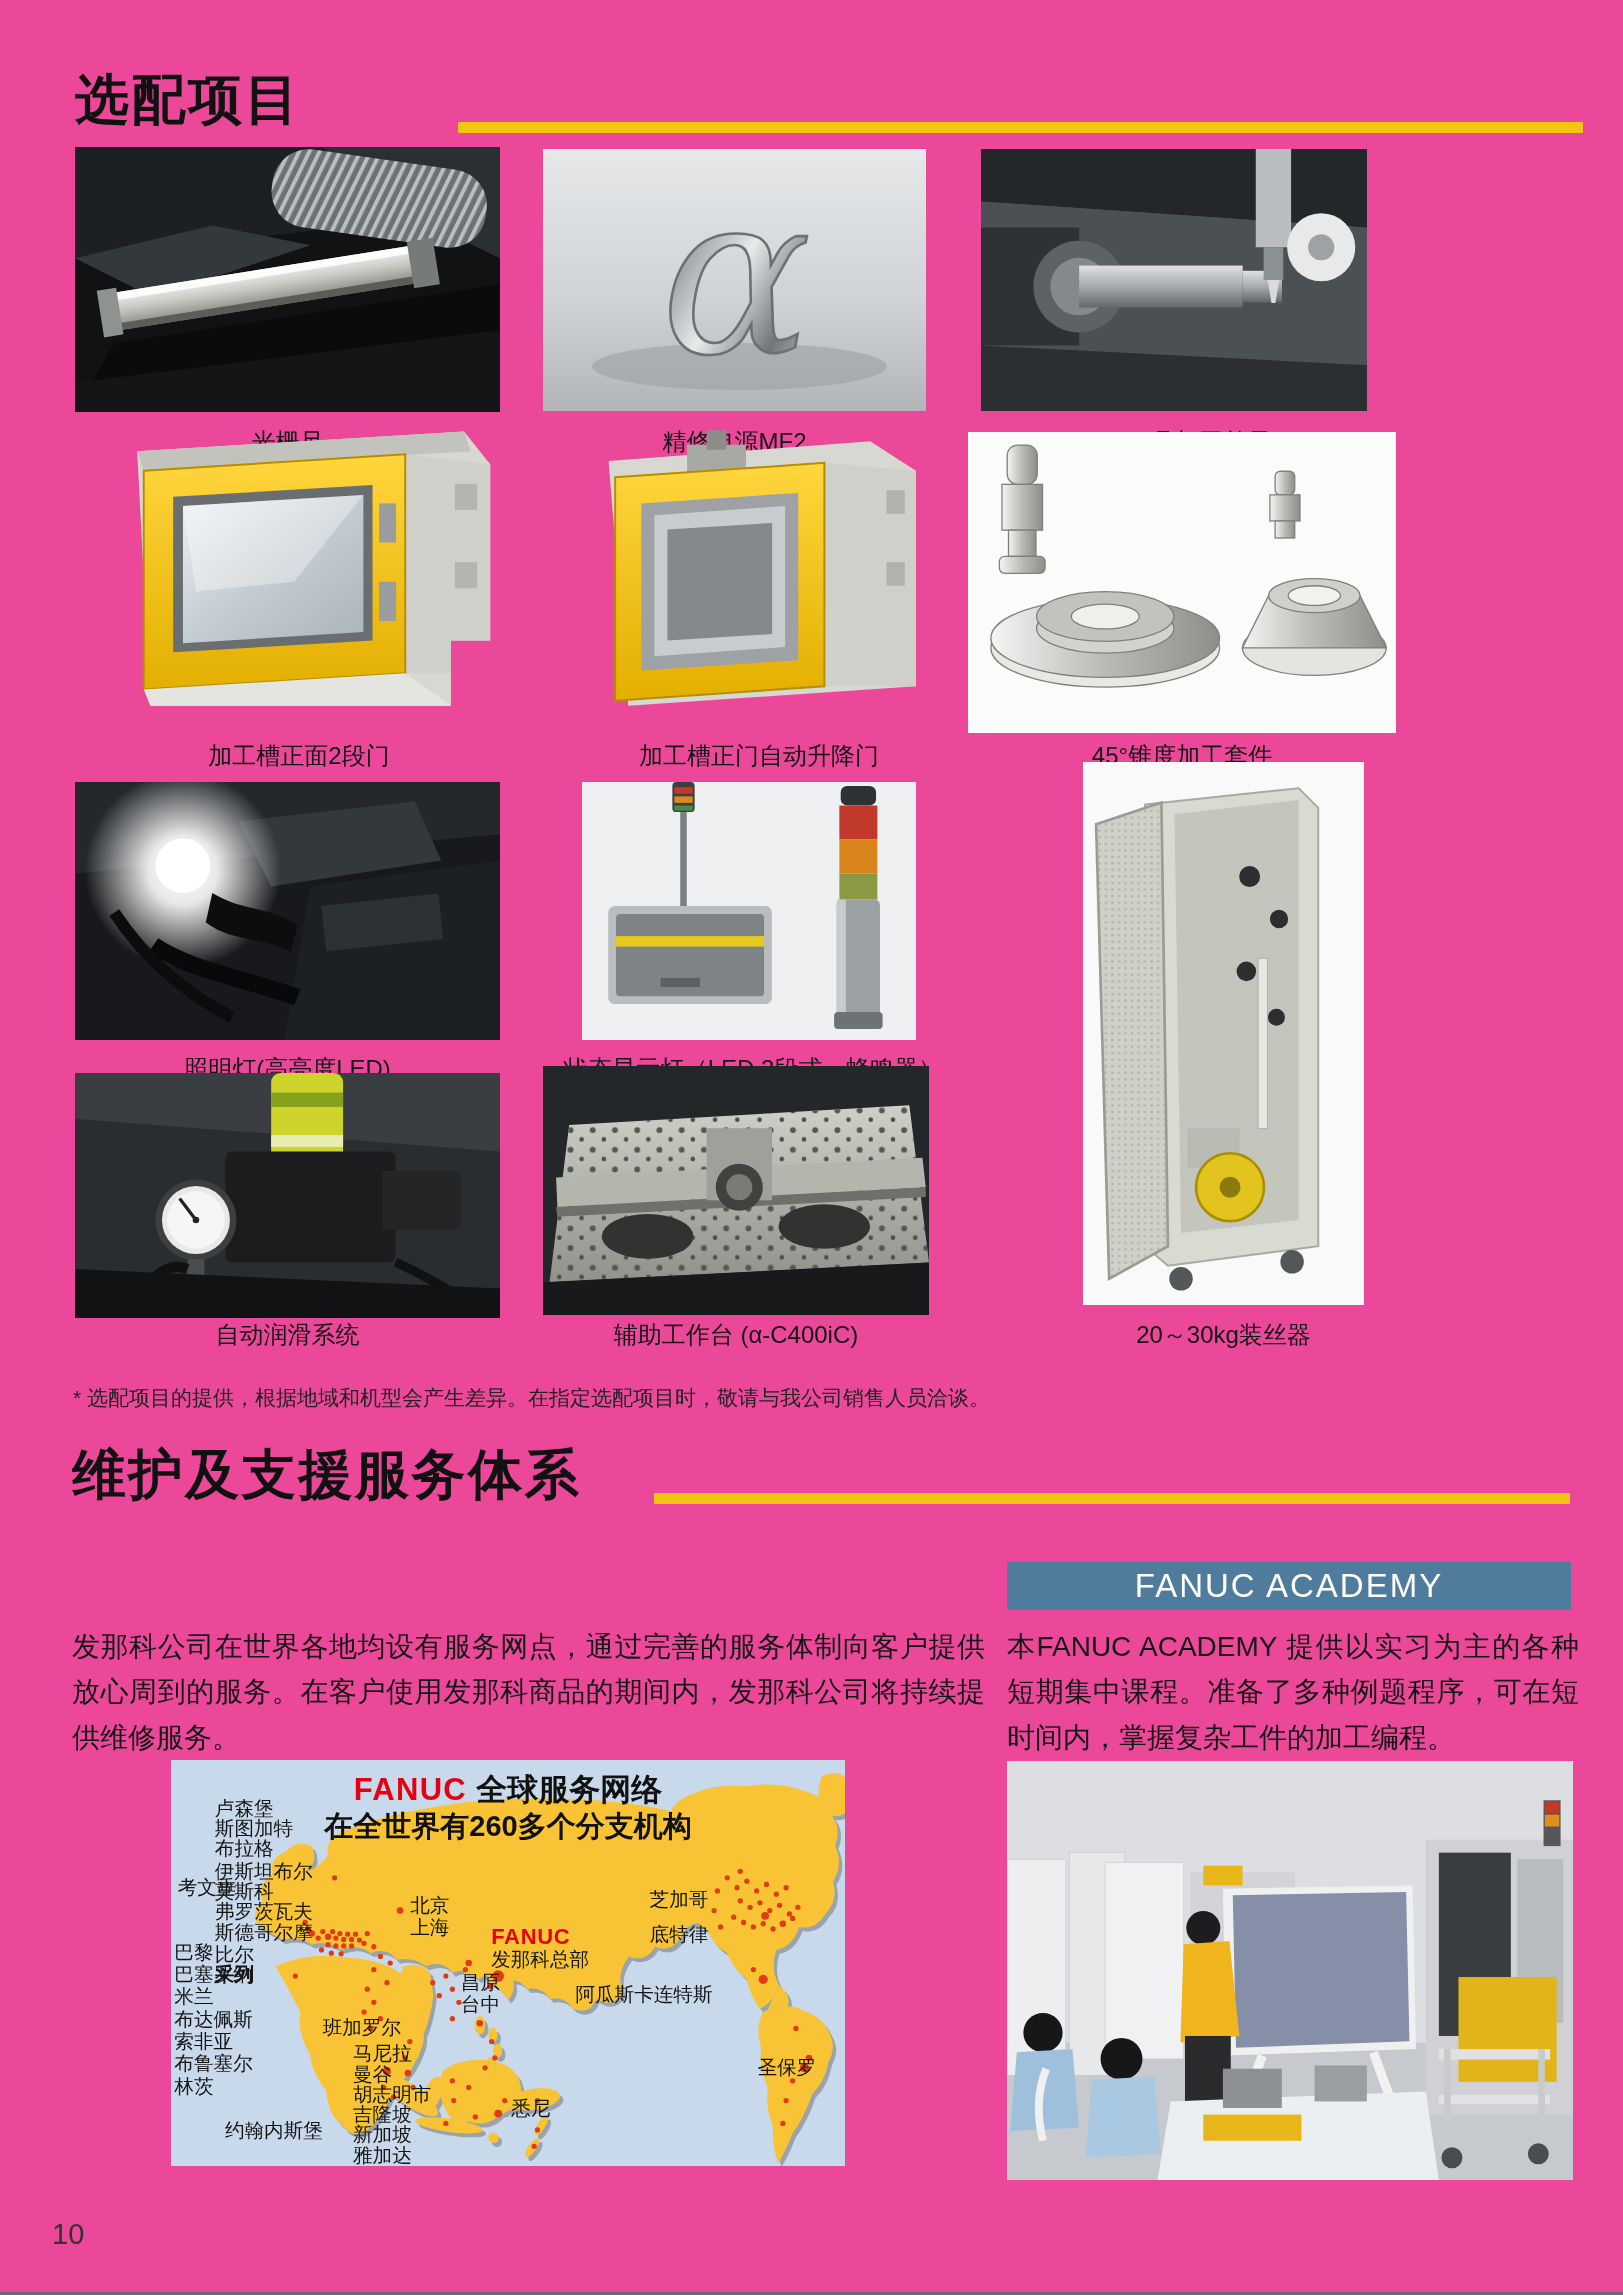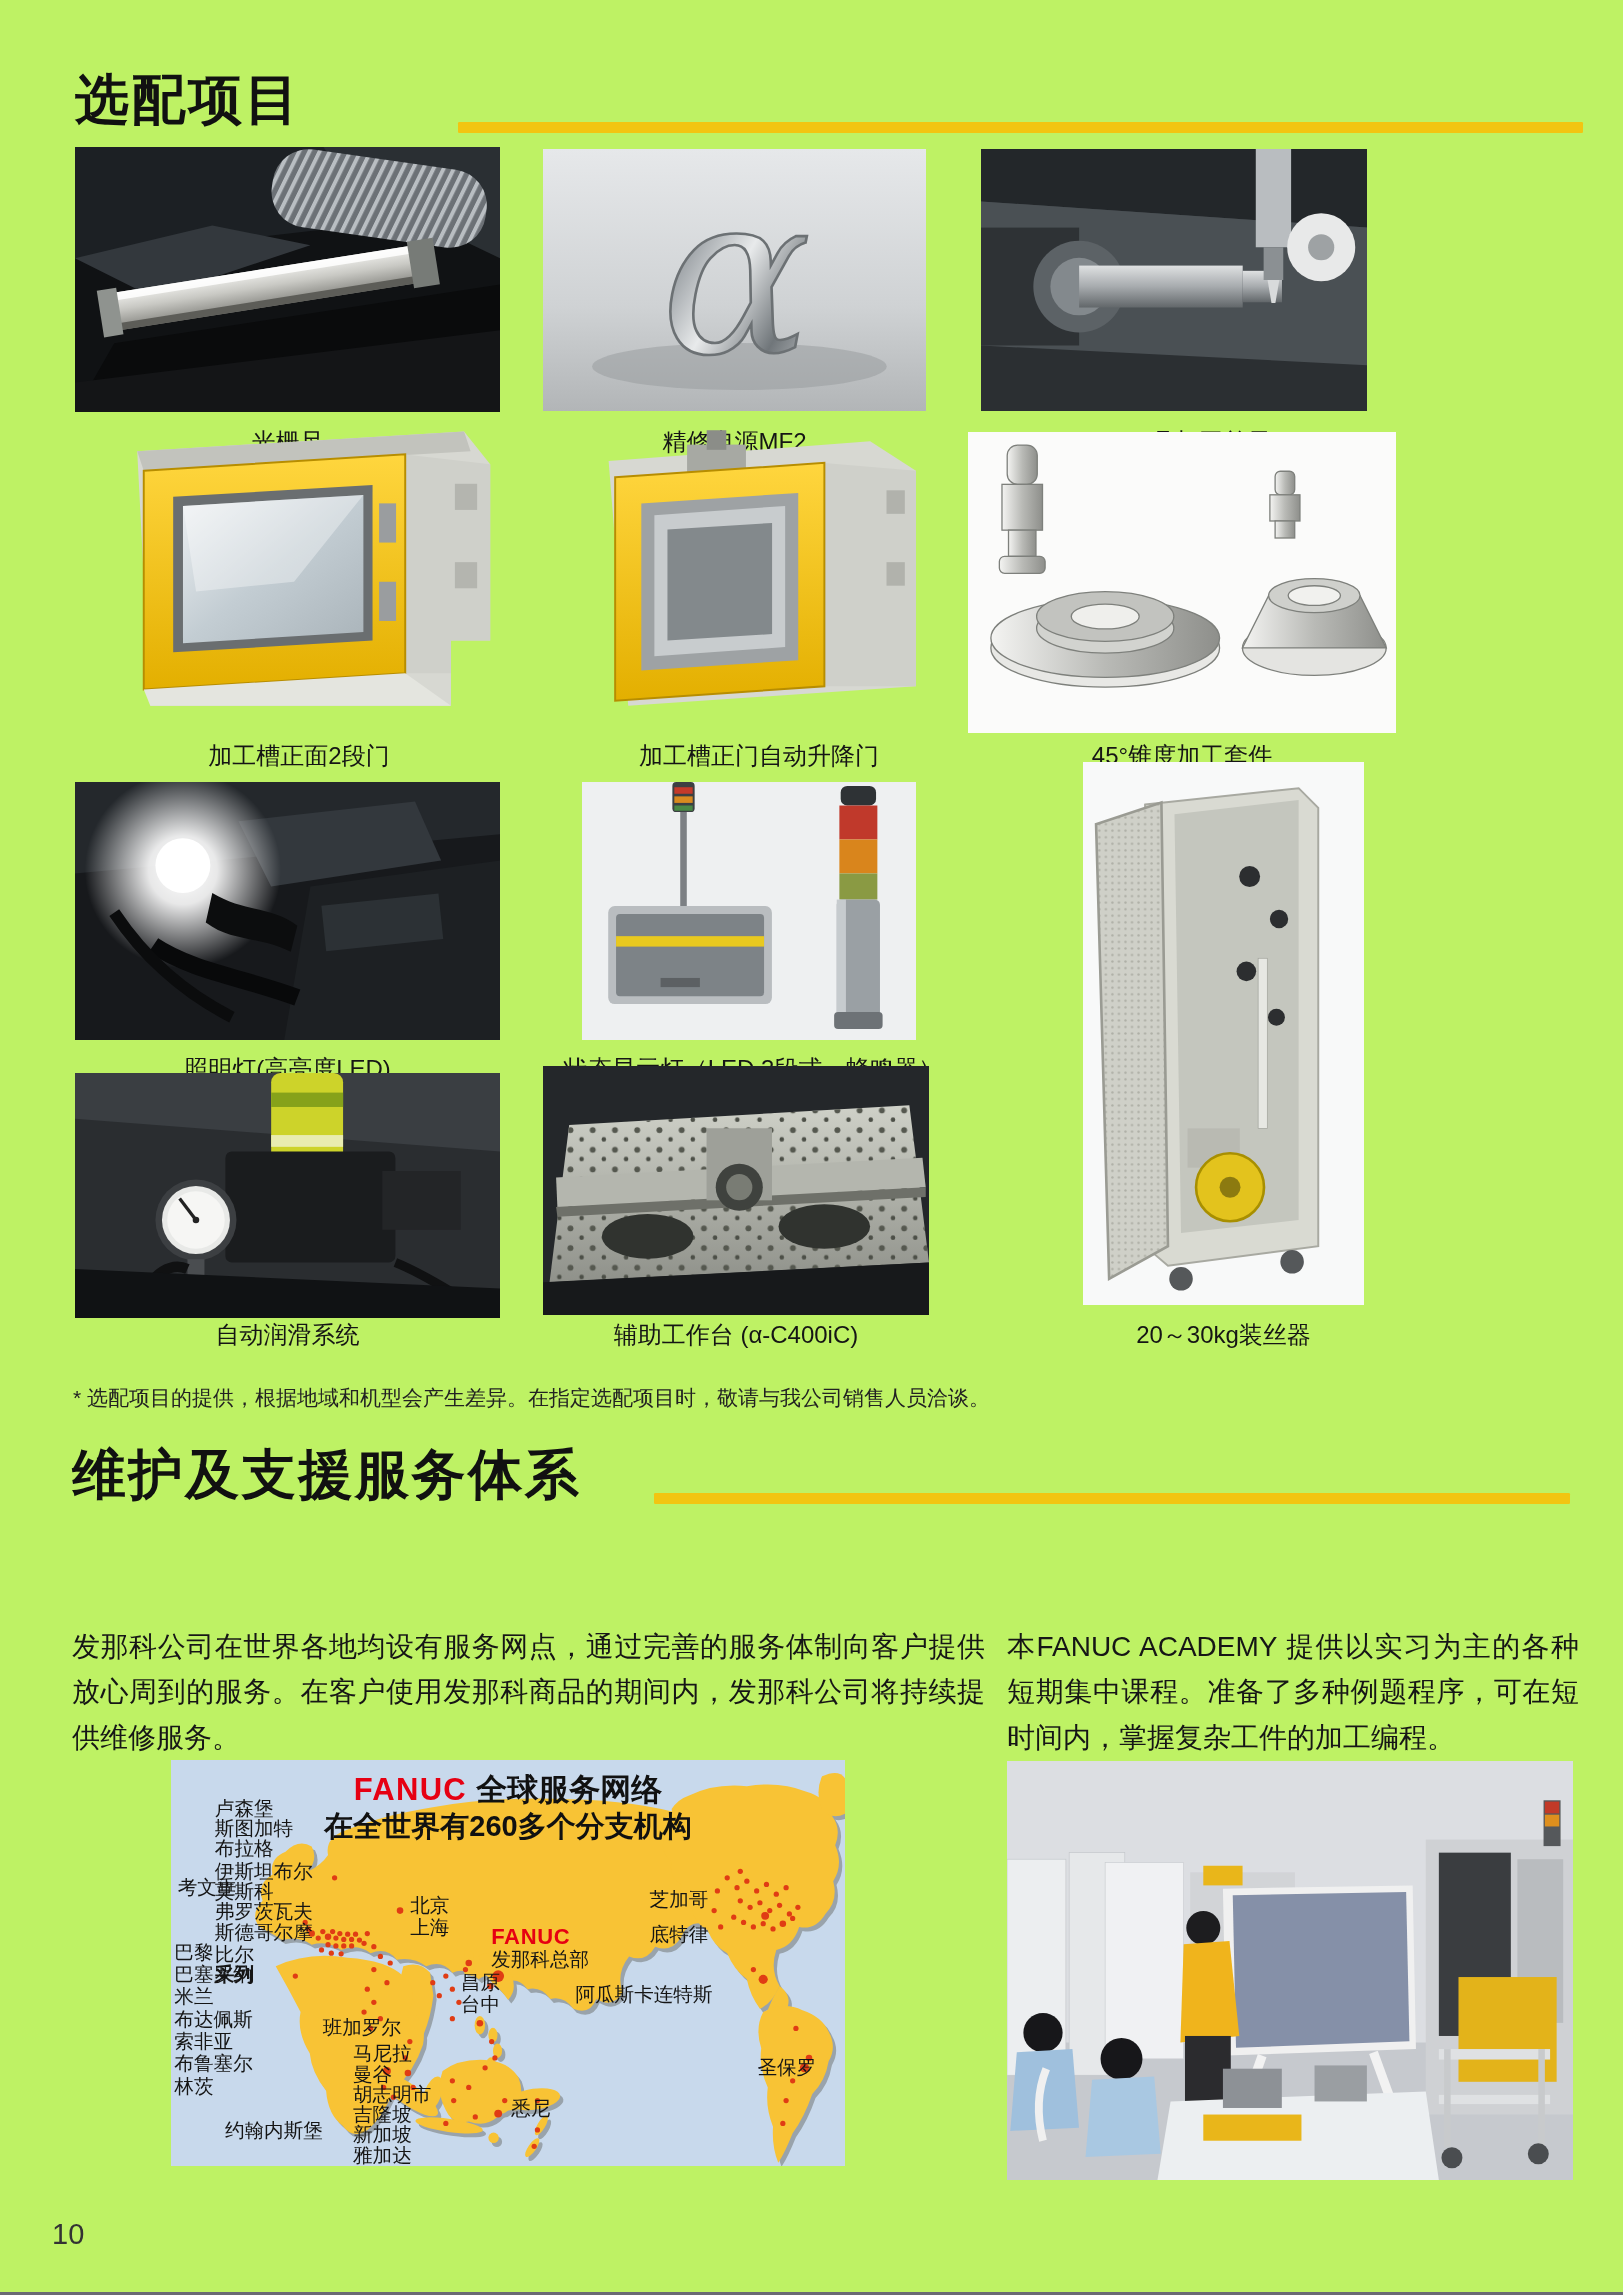--- a/index.html
+++ b/index.html
@@ -1,16 +1,16 @@
 <!DOCTYPE html>
 <html style="font-size:10.5px"><head>
 <meta charset="utf-8">
 <style>
   html,body{margin:0;padding:0;background:#cfcfd2;}
-  .sheet{position:relative;width:1623px;height:2295px;background:#bef264;overflow:hidden;
+  .sheet{position:relative;width:1623px;height:2295px;background:#ec4899;overflow:hidden;
          font-family:"Liberation Sans","DejaVu Sans",sans-serif;color:#121212;}
   .abs{position:absolute;}
   
   .h1{font-size:54px;font-weight:700;letter-spacing:2.6px;color:#111;}
   .rule{background:#F2C511;height:10.5px;border-radius:1.3px;}
   
   .caption{font-size:24px;color:#151515;text-align:center;line-height:1.2;}
   .footnote{font-size:21px;color:#222;}
   
   .bluebar{background:#4F7B9D;color:#fff;display:flex;align-items:center;}
@@ -330,20 +330,23 @@
 
   <div class="abs caption" style="left:75px;top:1321px;width:425px;">自动润滑系统</div>
   <div class="abs caption" style="left:543px;top:1321px;width:386px;">辅助工作台 (α-C400iC)</div>
   <div class="abs caption" style="left:1083px;top:1321px;width:281px;">20～30kg装丝器</div>
 
   <div class="abs footnote" style="left:73px;top:1384px;width:1478px;">* 选配项目的提供，根据地域和机型会产生差异。在指定选配项目时，敬请与我公司销售人员洽谈。</div>
 
   <div class="abs h1" style="left:72px;top:1439px;">维护及支援服务体系</div>
   <div class="abs rule" style="left:654px;top:1493px;width:916px;"></div>
 
+  <div class="abs bluebar center-bar" style="left:1007px;top:1562px;width:564px;height:48px;">
+    <span>FANUC ACADEMY</span>
+  </div>
 
   <div class="abs body-text" style="left:72px;top:1624px;width:913px;">发那科公司在世界各地均设有服务网点，通过完善的服务体制向客户提供放心周到的服务。在客户使用发那科商品的期间内，发那科公司将持续提供维修服务。</div>
   <div class="abs body-text" style="left:1007px;top:1624px;width:572px;">本FANUC ACADEMY 提供以实习为主的各种短期集中课程。准备了多种例题程序，可在短时间内，掌握复杂工件的加工编程。</div>
 
   <div class="abs map" style="left:171px;top:1760px;width:674px;height:406px;">
     <svg viewBox="0 0 1030 620" width="674" height="406" preserveAspectRatio="none">
       <defs>
         <g id="landAll">
 
           <path d="M135,255 Q120,235 140,215 Q130,190 155,175 Q150,150 175,140 Q195,120 215,132 Q225,150 210,170 Q230,160 240,145 Q235,120 265,108 Q320,85 400,72 Q500,55 610,60 Q710,62 790,85 Q845,98 835,130 Q860,150 840,175 Q855,200 830,215 Q840,240 815,250 Q790,245 780,270 Q765,295 740,285 Q725,310 700,300 Q680,325 690,355 Q675,380 650,365 Q640,390 615,380 Q600,360 580,365 Q565,345 545,350 Q530,330 510,340 Q490,320 470,335 Q450,315 430,325 Q415,305 390,315 Q370,300 345,305 Q330,285 305,295 Q285,280 260,290 Q240,275 215,282 Q195,268 170,275 Q150,262 135,255 Z"></path>

